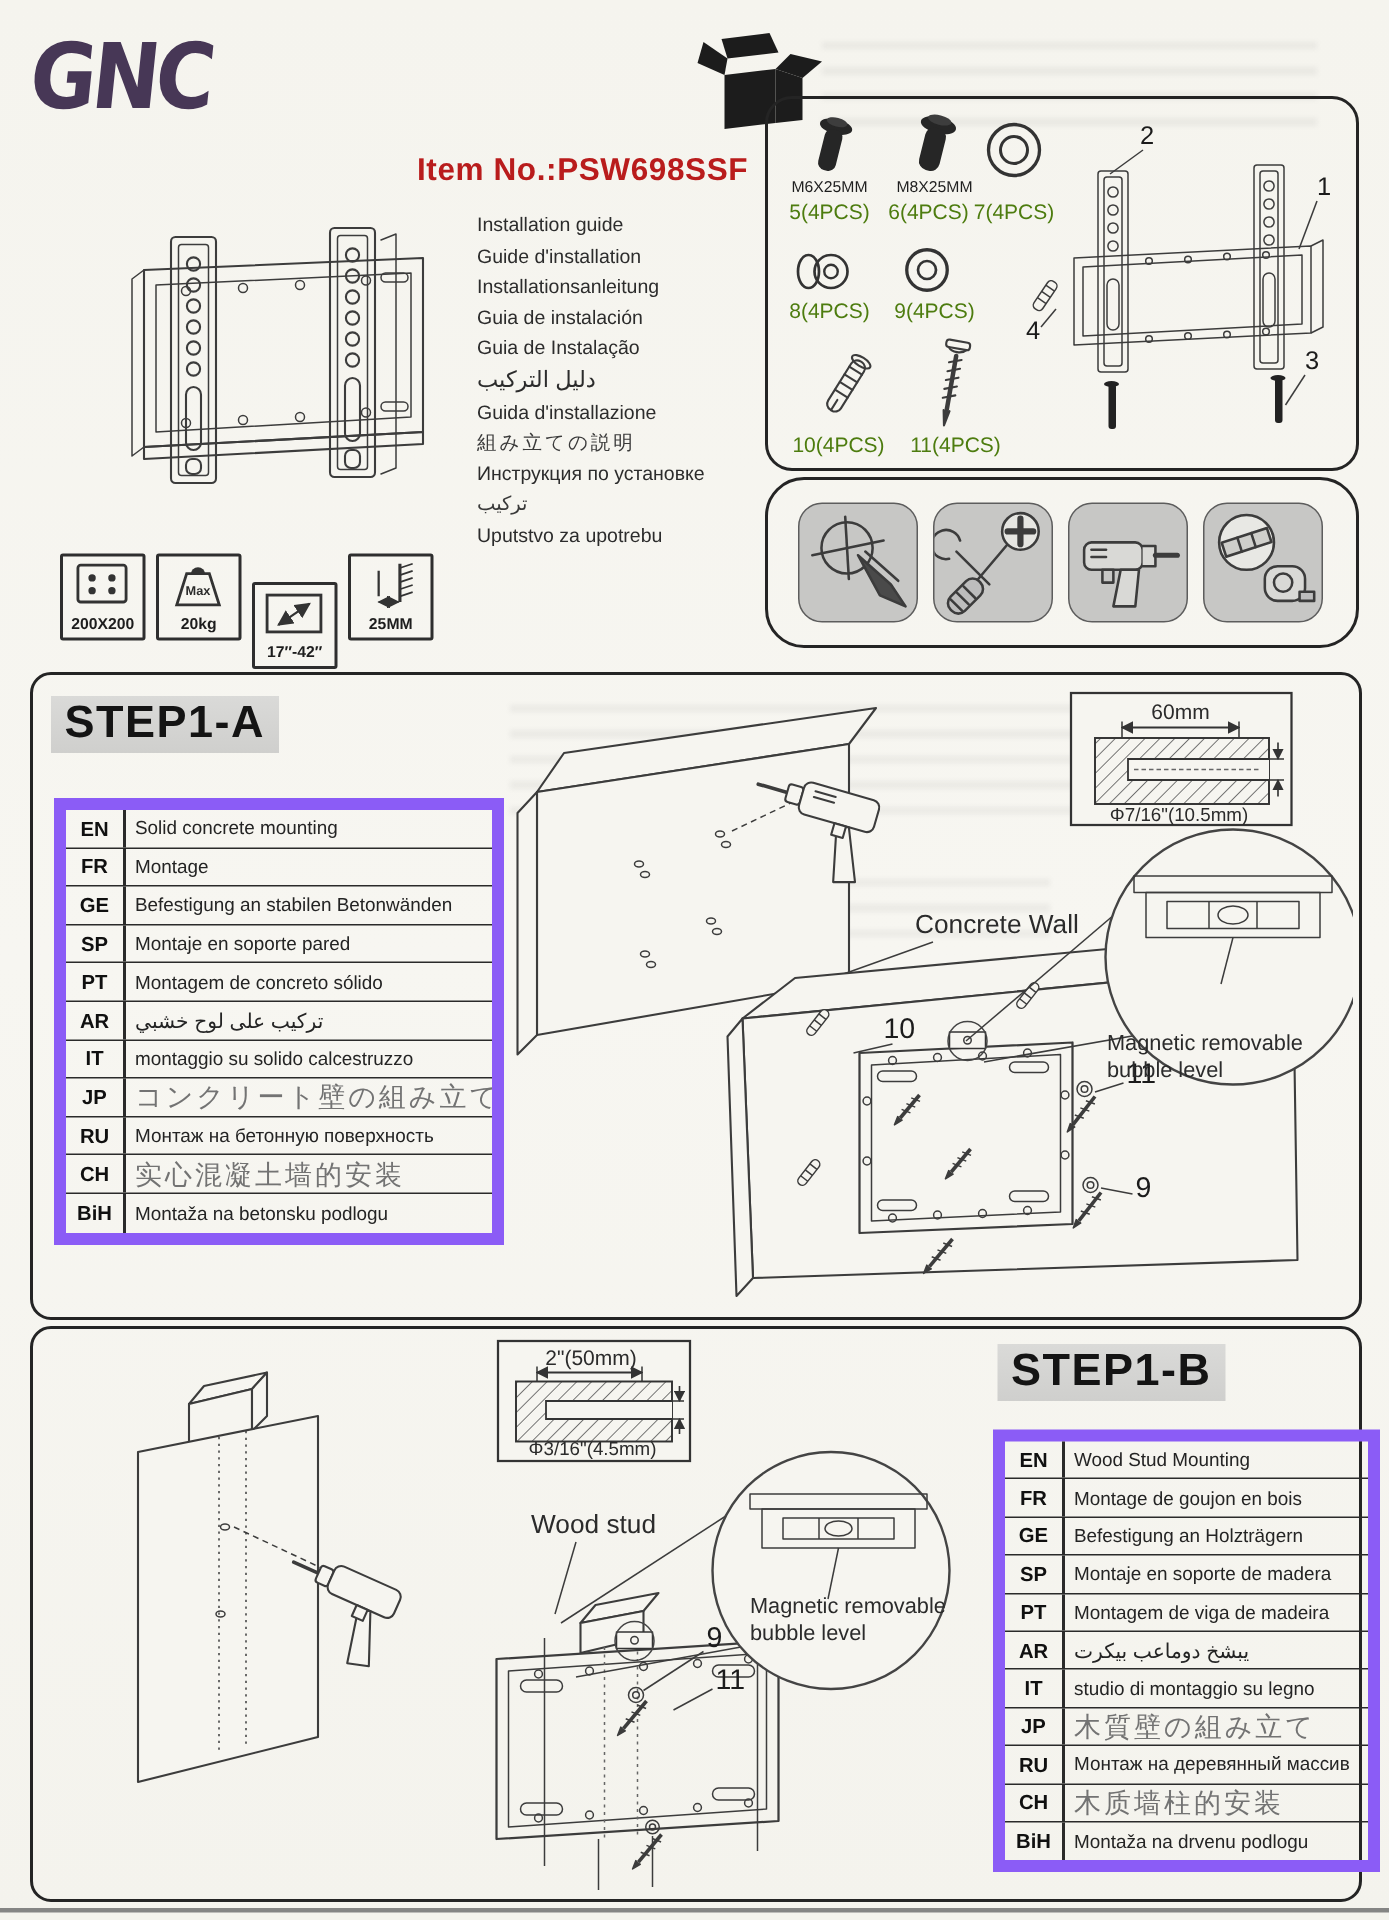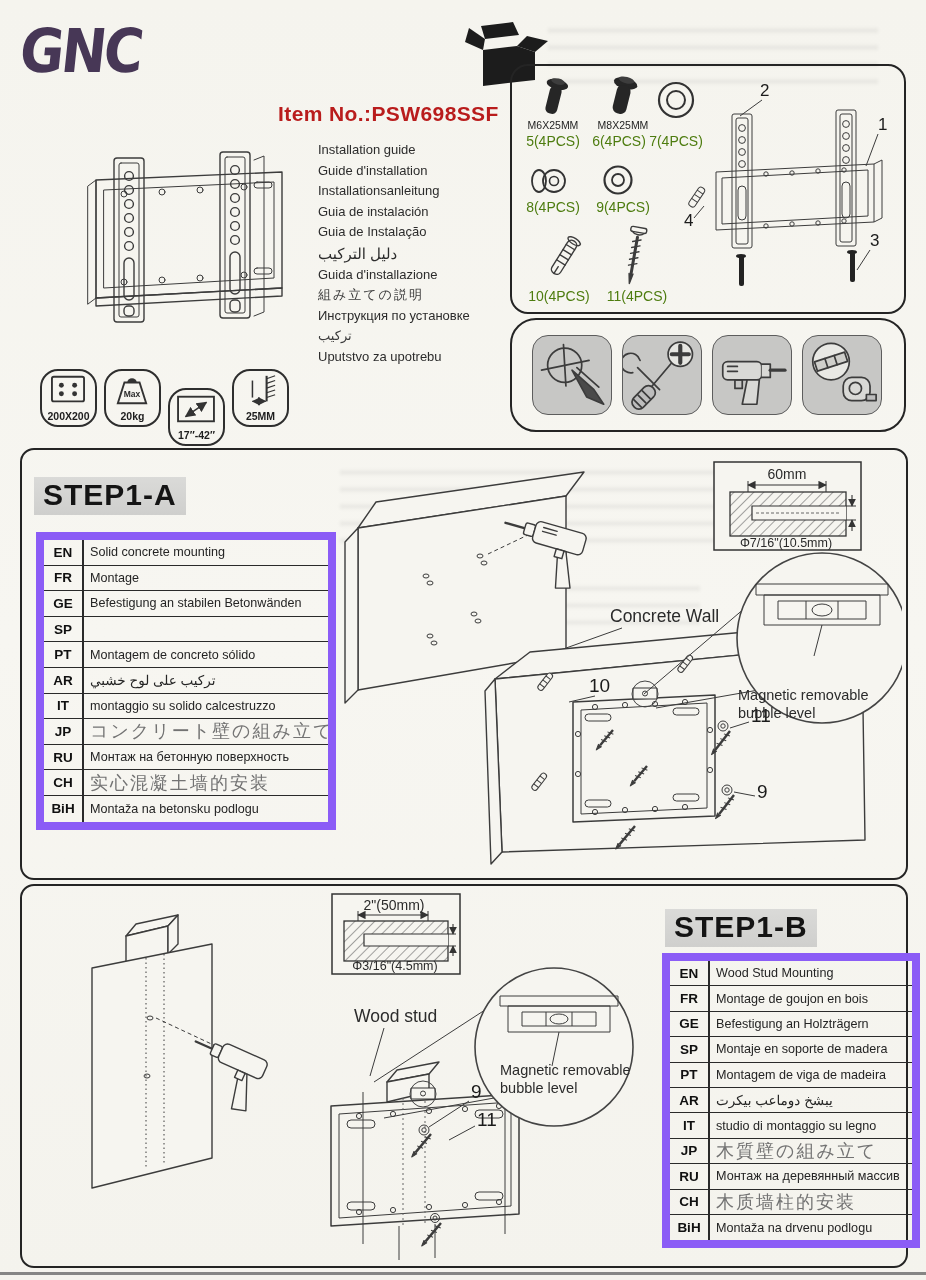--- a/index.html
+++ b/index.html
@@ -17,25 +17,25 @@
     font-family:"DejaVu Sans",sans-serif;
   }
   .itemno{position:absolute;left:278px;top:102px;font-size:21px;font-weight:bold;color:#b91c1c;letter-spacing:.4px;}
   .langs{position:absolute;left:318px;top:140px;}
   .lang{font-size:13px;color:#2c2c2c;height:20.5px;line-height:20.5px;white-space:nowrap;}
   .lang.ar{font-size:15px;direction:rtl;text-align:left;height:22px;line-height:22px;}
   .lang.cjk{letter-spacing:2px;color:#3a3a3a;}
   .psize{position:absolute;font-size:10.5px;color:#1e1e1e;text-align:center;white-space:nowrap;}
   .pqty{position:absolute;font-size:14px;color:#4d7c0f;text-align:center;white-space:nowrap;}
   .tool-box{position:absolute;width:78px;height:78px;background:#c7c7c5;border:1.5px solid #5d5d5d;border-radius:16px;}
-  .spec-box{position:absolute;width:53px;height:54px;border:2px solid #2e2e2e;border-radius:18px;background:transparent;}
+  .spec-box{position:absolute;width:53px;height:54px;border:2px solid #2e2e2e;border-radius:2px;background:transparent;}
   .spec-lbl{position:absolute;left:0;right:0;bottom:3px;text-align:center;font-size:10.5px;font-weight:bold;color:#1d1d1d;white-space:nowrap;}
   .step-title{
     position:absolute;font-size:30px;font-weight:900;color:#141414;letter-spacing:1px;
-    background:linear-gradient(180deg,#dadad8,#cfcfcd);padding:1px 9px 3px;white-space:nowrap;margin-top:13px;
+    background:linear-gradient(180deg,#dadad8,#cfcfcd);padding:1px 9px 3px;white-space:nowrap;
   }
   .ltable{position:absolute;border:8px solid #8b5cf6;z-index:3;background:transparent;}
   .lrow{display:flex;border-bottom:1px solid #2a2a2a;box-sizing:border-box;}
   .lrow:last-child{border-bottom:none;}
   .lcode{width:38px;min-width:38px;border-right:2px solid #2a2a2a;font-weight:bold;font-size:13.5px;display:flex;align-items:center;justify-content:center;color:#101010;}
   .ltext{flex:1;font-size:12.6px;padding:0 6px;display:flex;align-items:center;white-space:nowrap;overflow:hidden;color:#242424;}
   .ltext.ar{direction:rtl;justify-content:flex-end;font-size:13.5px;}
   .ltext.cjk{color:#737373;letter-spacing:2px;font-size:18px;}
   .t-a .lrow{height:25.6px;}
   .t-b .lrow{height:25.4px;}
@@ -379,20 +379,21 @@
     <div class="lrow">
         <div class="lcode">FR</div>
         <div class="ltext">Montage</div>
       </div>
     <div class="lrow">
         <div class="lcode">GE</div>
         <div class="ltext">Befestigung an stabilen Betonwänden</div>
       </div>
     <div class="lrow">
         <div class="lcode">SP</div>
+        <div class="ltext">Montaje en soporte pared</div>
       </div>
     <div class="lrow">
         <div class="lcode">PT</div>
         <div class="ltext">Montagem de concreto sólido</div>
       </div>
     <div class="lrow">
         <div class="lcode">AR</div>
         <div class="ltext ar">تركيب على لوح خشبي</div>
       </div>
     <div class="lrow">

